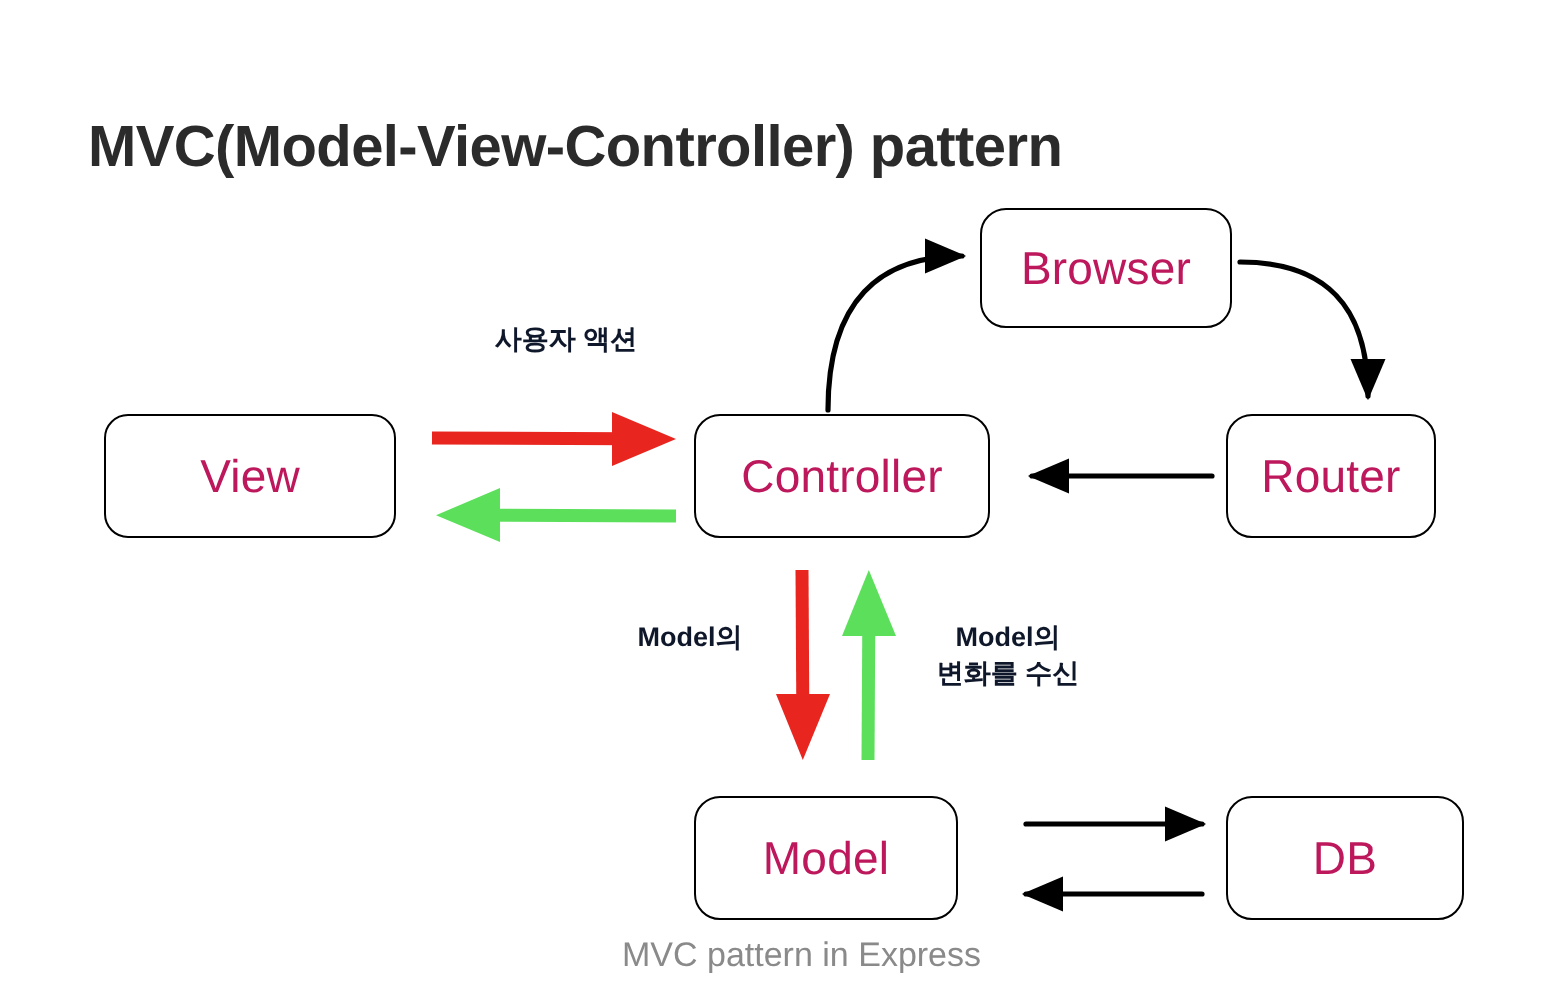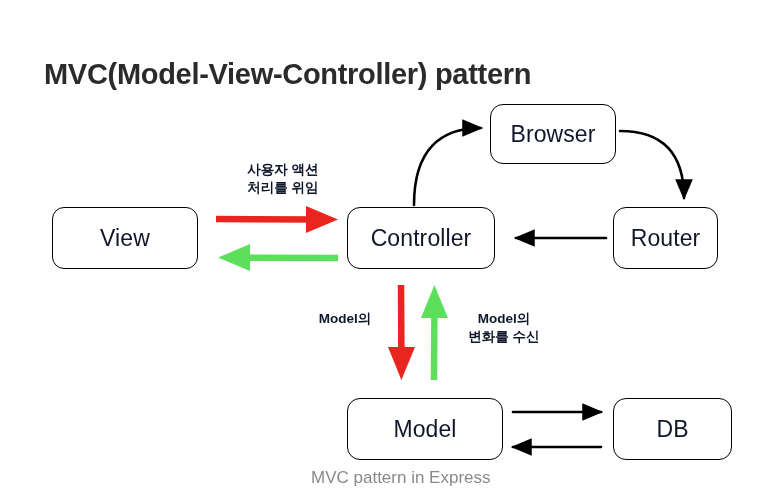--- a/index.html
+++ b/index.html
@@ -48,31 +48,31 @@
   
   .node {
     position: absolute;
     box-sizing: border-box;
     border: 1.6px solid #000000;
     border-radius: 13px;
     background: #ffffff;
     display: flex;
     align-items: center;
     justify-content: center;
-    color: #0f172a;
+    color: #be185d;
     font-size: 23px;
     font-weight: 400;
     letter-spacing: 0.1px;
     white-space: nowrap;
   }
   .node-view       { left: 52px;  top: 207px; width: 146px; height: 62px; border-radius: 12px; }
   .node-controller { left: 347px; top: 207px; width: 148px; height: 62px; }
   .node-browser    { left: 490px; top: 104px; width: 126px; height: 60px; }
   .node-router     { left: 613px; top: 207px; width: 105px; height: 62px; }
-  .node-model      { left: 347px; top: 398px; width: 156px; height: 62px; }
+  .node-model      { left: 347px; top: 398px; width: 132px; height: 62px; }
   .node-db         { left: 613px; top: 398px; width: 119px; height: 62px; }
 
   
   .edge-label {
     position: absolute;
     font-size: 13.5px;
     font-weight: bold;
     color: #0f172a;
     line-height: 1.32;
     text-align: center;
@@ -166,21 +166,20 @@
   <div class="node node-model">
     <span>Model</span>
   </div>
 
   <div class="node node-db">
     <span>DB</span>
   </div>
 
   <div class="edge-label lbl-delegate">
     <div>사용자 액션</div>
-    <div>처리를 위임</div>
   </div>
 
 
   <div class="edge-label lbl-change">
     <div>Model의</div>
   </div>
 
   <div class="edge-label lbl-notify">
     <div>Model의</div>
     <div>변화를 수신</div>

